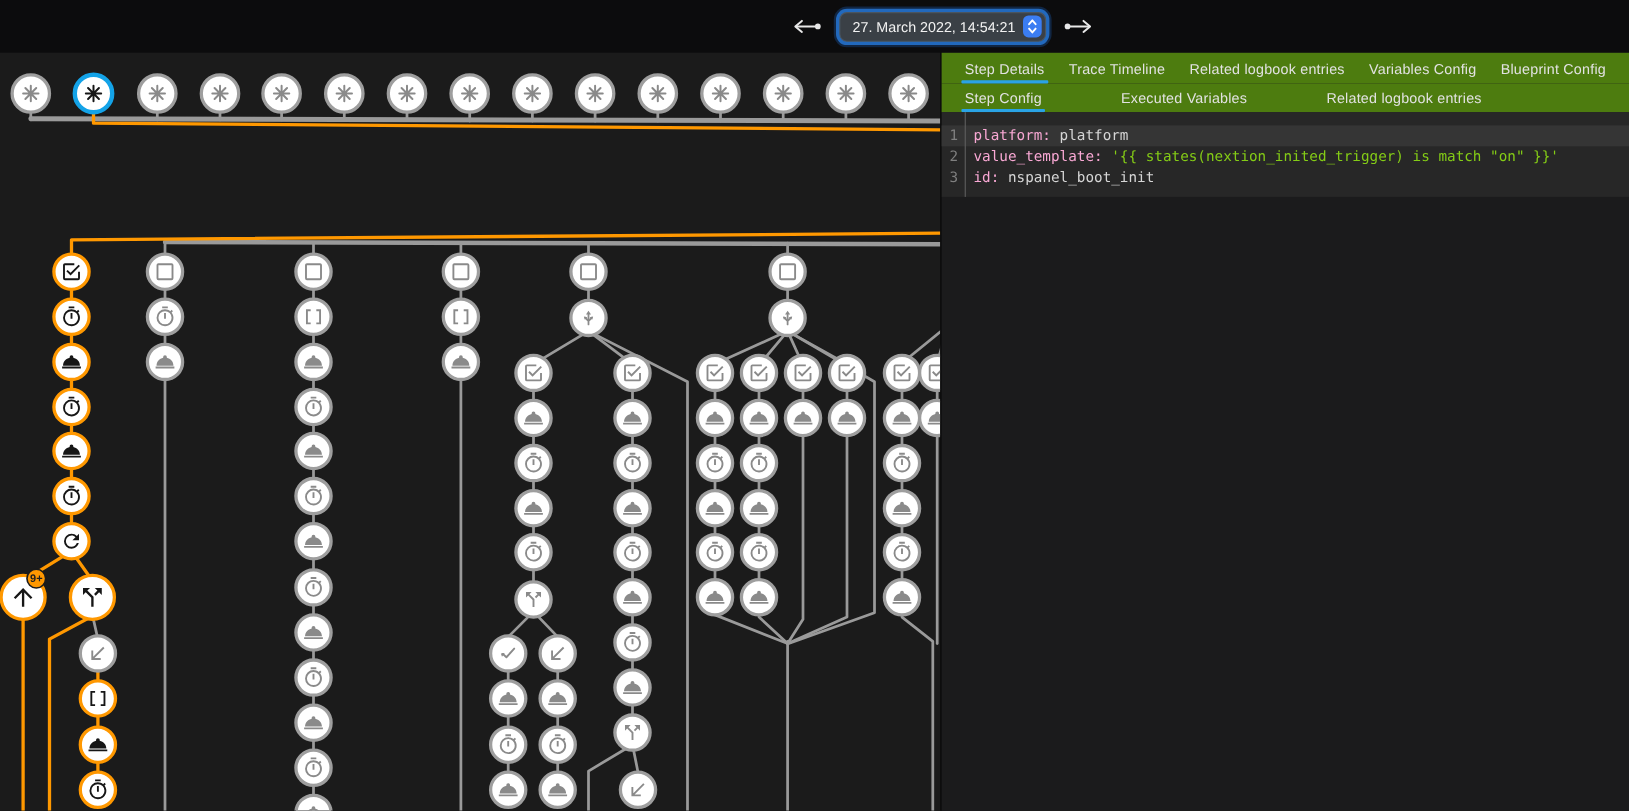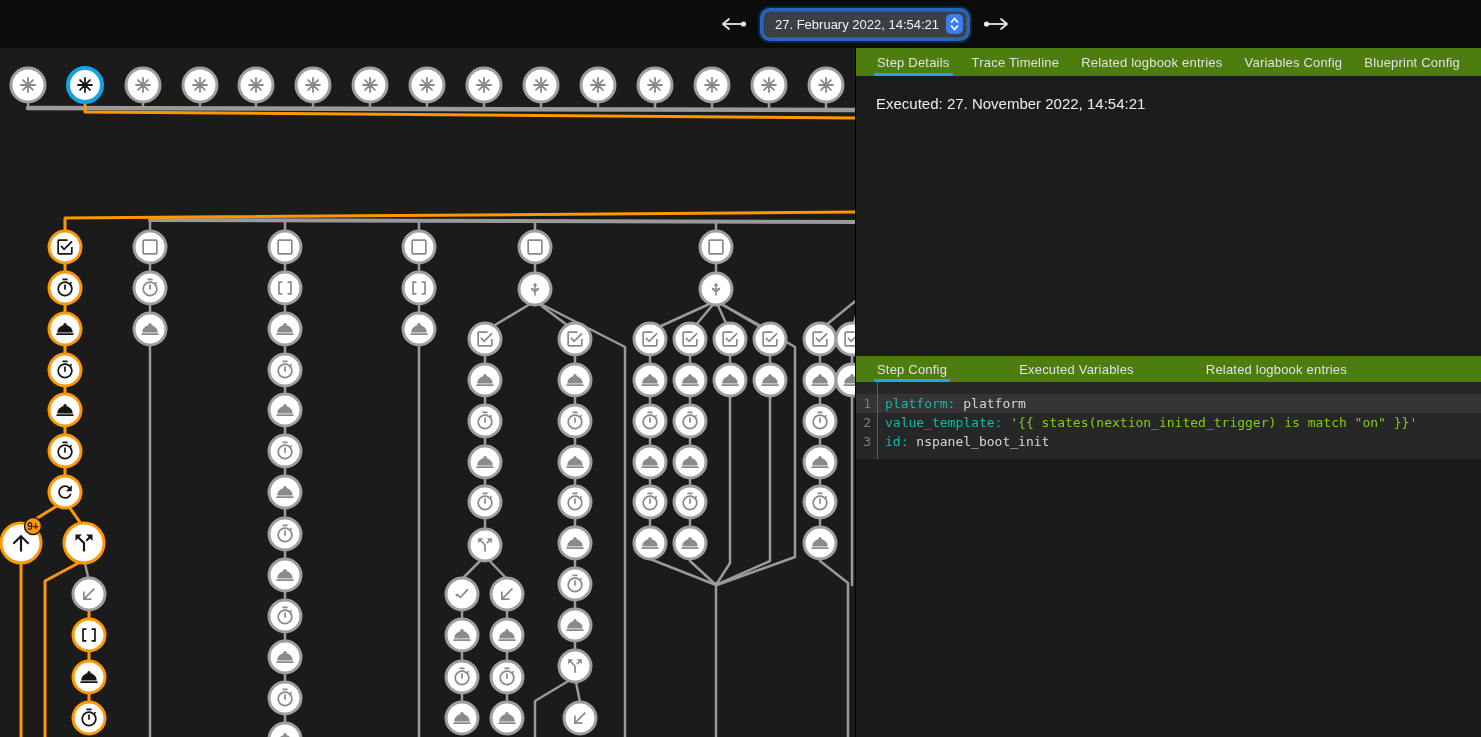--- a/index.html
+++ b/index.html
@@ -38,41 +38,41 @@
   .code{
     position:relative;flex:none;background:#272727;
     font-family:"DejaVu Sans Mono",monospace;font-size:13px;line-height:19px;
     padding:12px 0 8px 0;color:#d6d6d6;
   }
   .code::before{content:'';position:absolute;left:21px;top:0;bottom:0;width:1px;background:#5f5f5f;z-index:2;}
   .code-row{display:flex;height:19px;white-space:pre;position:relative;z-index:1;}
   .code-row.active{background:#353535;}
   .ln{width:21px;flex:none;box-sizing:border-box;padding-right:6px;text-align:right;color:#7f7f7f;}
   .code-text{padding-left:8px;}
-  .tok-key{color:#14b8a6;}
+  .tok-key{color:#f9a8d4;}
   .tok-string{color:#84cc16;}
   .tok-plain{color:#d6d6d6;}
   .panel-rest{flex:1;background:#1b1b1c;}
 </style>
 </head>
 <body>
 
 <div class="stage">
 
   <header class="topbar">
     <div class="nav-group">
       <button class="nav-btn" title="">
         <svg width="30" height="14" viewBox="0 0 30 14">
           <line x1="6" y1="7" x2="25" y2="7" stroke="#e8e8e8" stroke-width="1.8"></line>
           <polyline points="11,2 5,7 11,12" fill="none" stroke="#e8e8e8" stroke-width="1.8" stroke-linecap="round" stroke-linejoin="round"></polyline>
           <circle cx="25.5" cy="7" r="2.6" fill="#e8e8e8"></circle>
         </svg>
       </button>
       <div class="trace-select">
-        <span class="val">27. February 2022, 14:54:21</span>
+        <span class="val">27. March 2022, 14:54:21</span>
         <span class="stepper">
           <svg width="9" height="14" viewBox="0 0 9 14">
             <polyline points="1.5,5 4.5,1.5 7.5,5" fill="none" stroke="#ffffff" stroke-width="1.7" stroke-linecap="round" stroke-linejoin="round"></polyline>
             <polyline points="1.5,9 4.5,12.5 7.5,9" fill="none" stroke="#ffffff" stroke-width="1.7" stroke-linecap="round" stroke-linejoin="round"></polyline>
           </svg>
         </span>
       </div>
       <button class="nav-btn" title="">
         <svg width="30" height="14" viewBox="0 0 30 14">
           <line x1="5" y1="7" x2="24" y2="7" stroke="#e8e8e8" stroke-width="1.8"></line>
@@ -752,23 +752,20 @@
   </main>
 
   <aside class="panel">
     <nav class="tabs tabs-top" id="top-tabs">
         <div class="tab active">Step Details</div>
         <div class="tab">Trace Timeline</div>
         <div class="tab">Related logbook entries</div>
         <div class="tab">Variables Config</div>
         <div class="tab">Blueprint Config</div>
       </nav>
-    <section class="exec">
-      <p>Executed: 27. November 2022, 14:54:21</p>
-    </section>
     <nav class="tabs tabs-bottom" id="bottom-tabs">
         <div class="tab active">Step Config</div>
         <div class="tab">Executed Variables</div>
         <div class="tab">Related logbook entries</div>
       </nav>
     <section class="code" id="code-block">
         <div class="code-row active"><span class="ln">1</span><span class="code-text"><span class="tok-key">platform:</span><span class="tok-plain"> platform</span></span></div>
         <div class="code-row"><span class="ln">2</span><span class="code-text"><span class="tok-key">value_template:</span><span class="tok-plain"> </span><span class="tok-string">'{{ states(nextion_inited_trigger) is match "on" }}'</span></span></div>
         <div class="code-row"><span class="ln">3</span><span class="code-text"><span class="tok-key">id:</span><span class="tok-plain"> nspanel_boot_init</span></span></div>
       </section>

